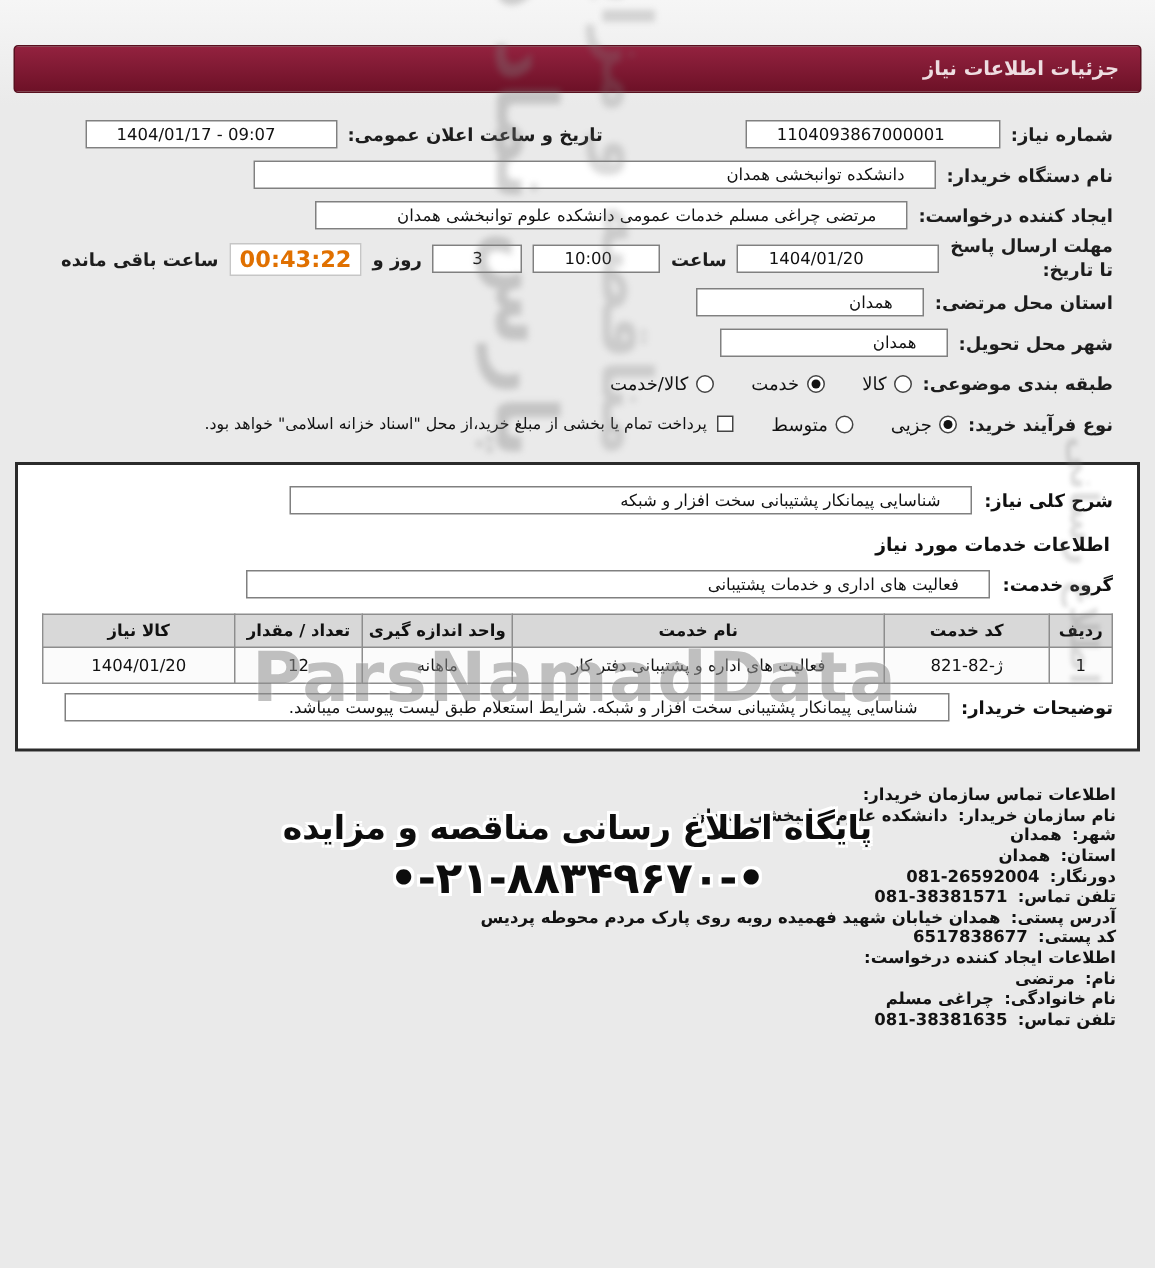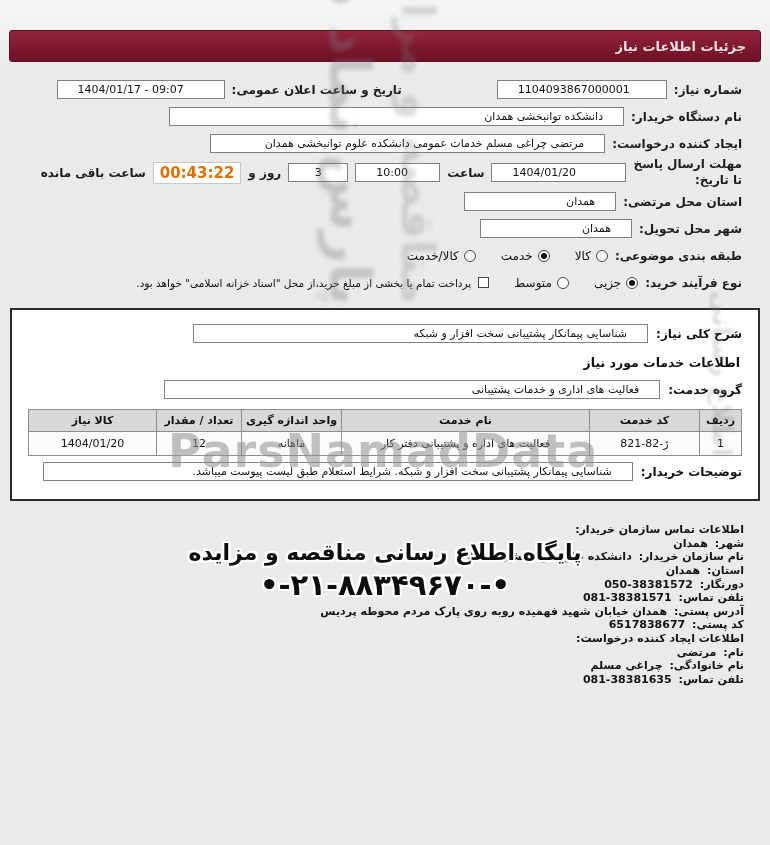--- a/index.html
+++ b/index.html
@@ -195,34 +195,34 @@
       <span class="ibox w590">شناسایی پیمانکار پشتیبانی سخت افزار و شبکه. شرایط استعلام طبق لیست پیوست میباشد.</span>
     </div>
 
   </div>
 
   <div class="contact-area">
     <div class="cline">
       <span class="clbl">اطلاعات تماس سازمان خریدار:</span>
     </div>
     <div class="cline">
+      <span class="clbl">نام سازمان خریدار:</span>
+      <span class="cval">دانشکده علوم توانبخشی همدان</span>
+    </div>
+    <div class="cline">
       <span class="clbl">شهر:</span>
       <span class="cval">همدان</span>
     </div>
     <div class="cline">
-      <span class="clbl">نام سازمان خریدار:</span>
-      <span class="cval">دانشکده علوم توانبخشی همدان</span>
-    </div>
-    <div class="cline">
       <span class="clbl">استان:</span>
       <span class="cval">همدان</span>
     </div>
     <div class="cline">
       <span class="clbl">دورنگار:</span>
-      <span class="cval">38381572-050</span>
+      <span class="cval">26592004-081</span>
     </div>
     <div class="cline">
       <span class="clbl">تلفن تماس:</span>
       <span class="cval">38381571-081</span>
     </div>
     <div class="cline">
       <span class="clbl">آدرس پستی:</span>
       <span class="cval">همدان خیابان شهید فهمیده روبه روی پارک مردم محوطه پردیس</span>
     </div>
     <div class="cline">

